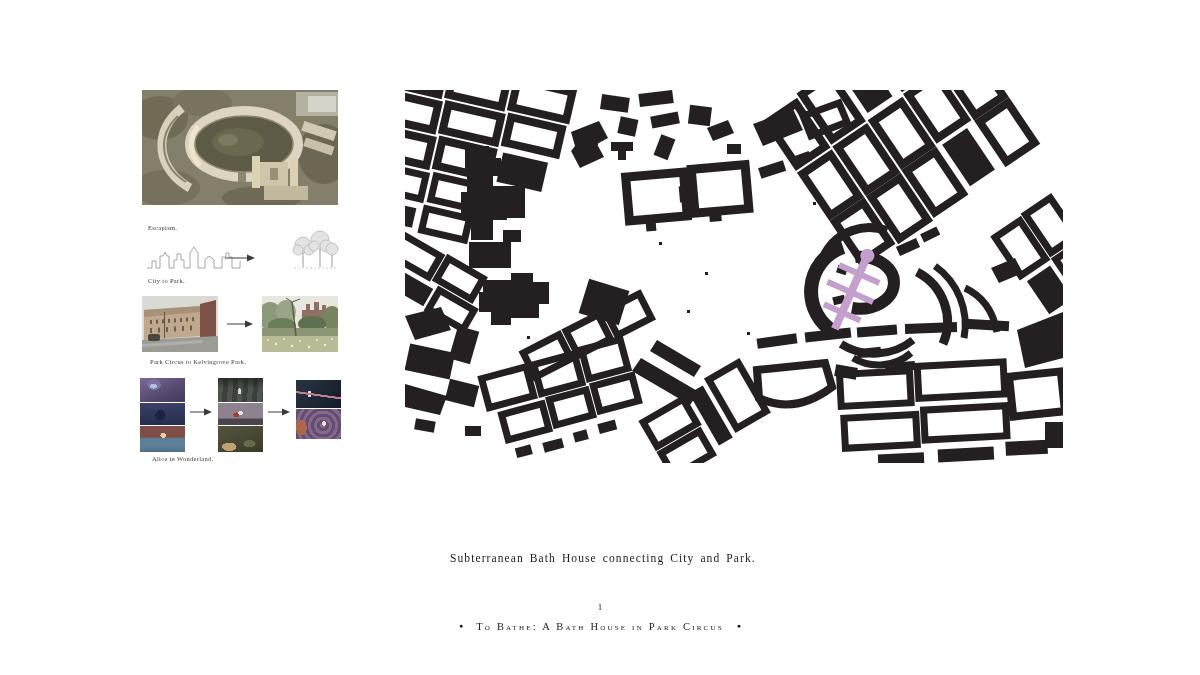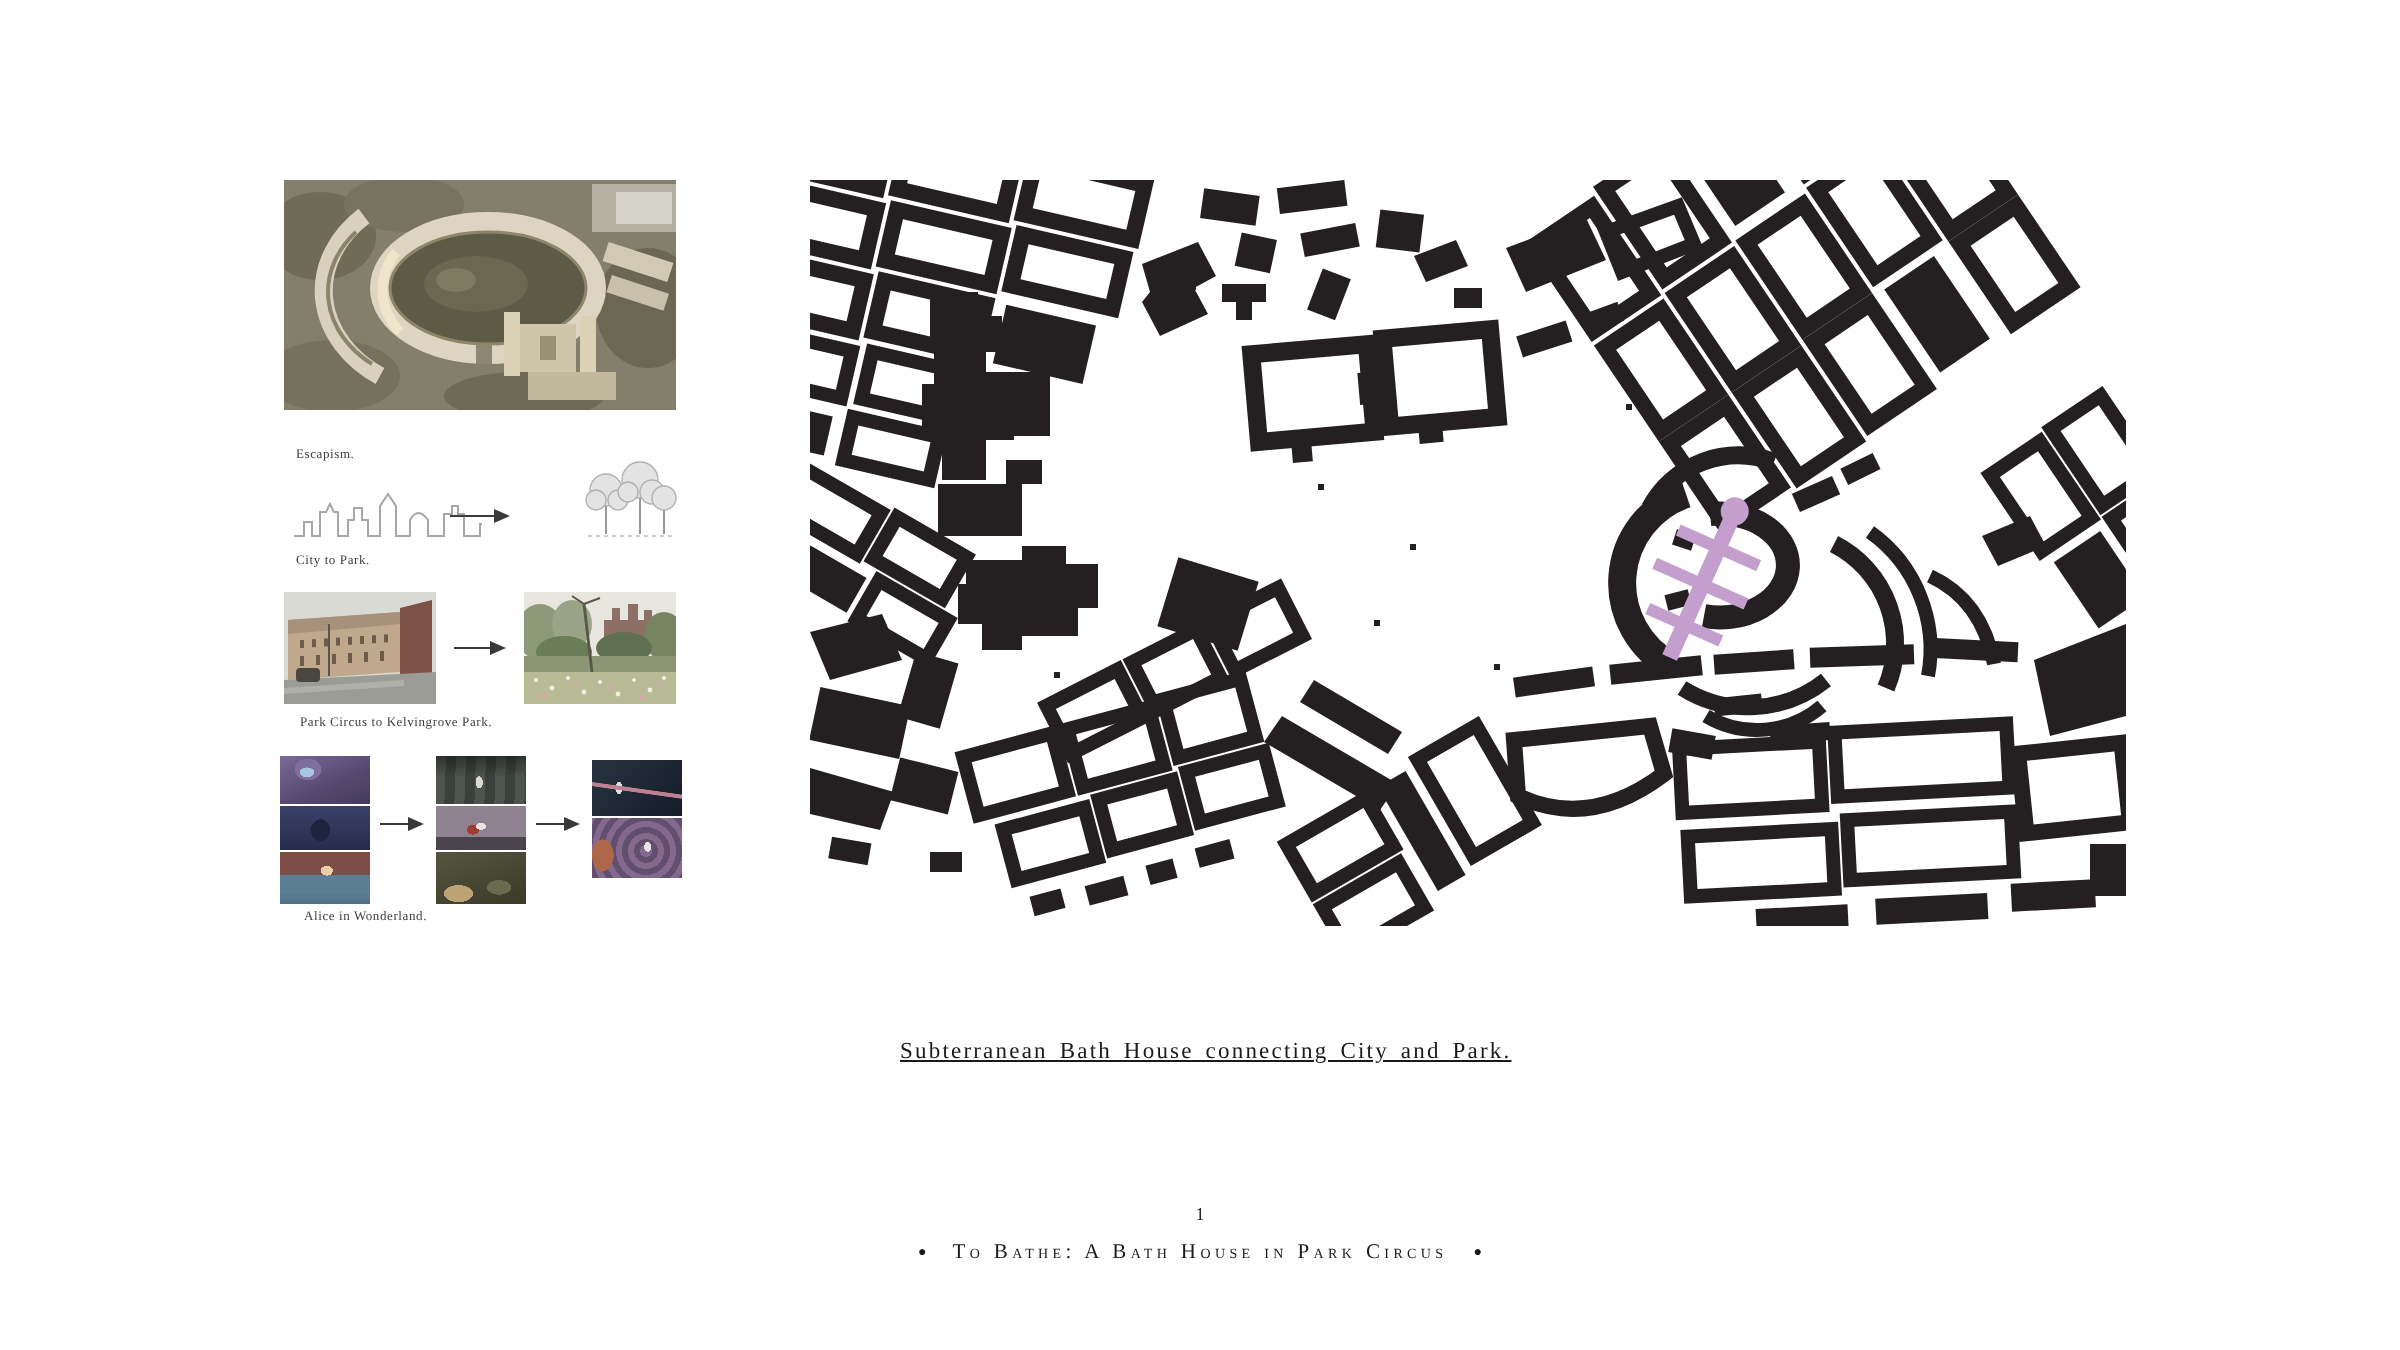--- a/index.html
+++ b/index.html
@@ -39,21 +39,21 @@
       linear-gradient(160deg,#55553f,#3a3a29); }
   .s-g { height:28px; background:
       linear-gradient(8deg, transparent 43%, #bf8094 44% 49%, transparent 50%),
       radial-gradient(ellipse 3px 5px at 30% 50%, #e0e0da 0 60%, transparent 61%),
       linear-gradient(130deg,#27343f,#141d2a); }
   .s-h { height:30px; background:
       radial-gradient(ellipse 9px 13px at 12% 62%, #ad6647 0 60%, transparent 61%),
       radial-gradient(ellipse 3px 4px at 62% 48%, #e8e2e0 0 60%, transparent 61%),
       repeating-radial-gradient(circle at 60% 55%, #84688e 0 3px, #624e6e 3px 6px); }
   
-  #main-caption { left:450px; top:520px; font-size:11.5px; letter-spacing:1.1px; word-spacing:2px; color:#1a1a1a;text-decoration:underline; }
+  #main-caption { left:450px; top:552px; font-size:11.5px; letter-spacing:1.1px; word-spacing:2px; color:#1a1a1a; }
   #page-number-row { left:0; top:602px; width:1200px; text-align:center; font-size:9px; color:#222; }
   #footer-row { left:0; top:621px; width:1200px; display:flex; justify-content:center; align-items:center; gap:13px; }
   #footer-title { font-size:10.5px; letter-spacing:2.2px; font-variant:small-caps; color:#1a1a1a; white-space:nowrap; }
   .bullet { font-size:7px; color:#1a1a1a; line-height:1; }
 </style>
 </head>
 <body>
 
 <svg class="abs photo" style="left:142px;top:90px" width="196" height="115" viewBox="0 0 196 115">
   <rect width="196" height="115" fill="#837f6a"></rect>

